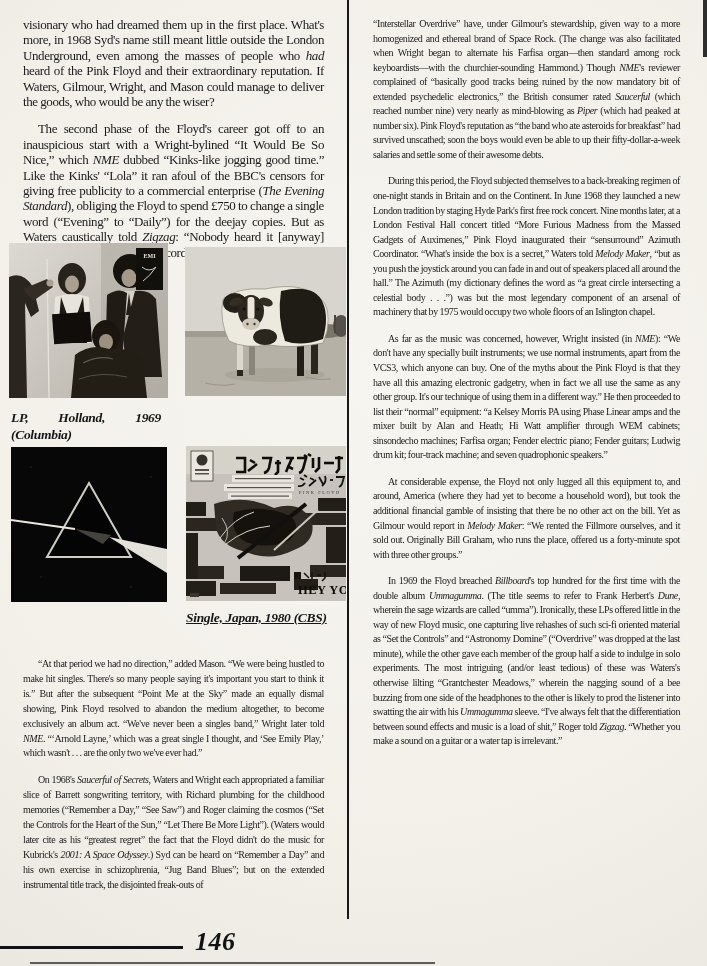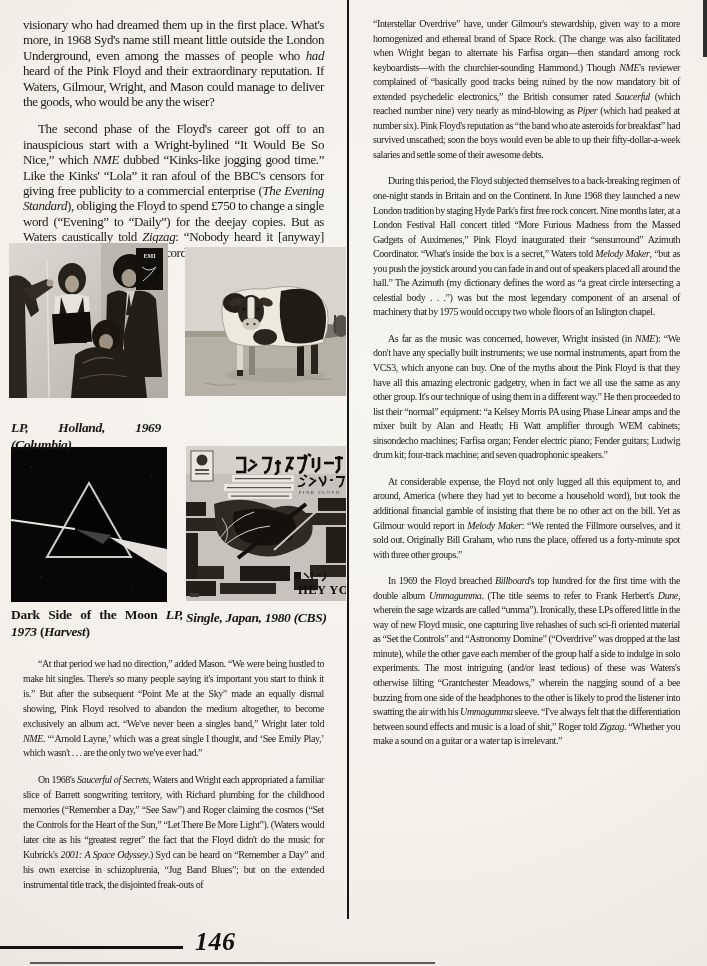--- a/index.html
+++ b/index.html
@@ -16,24 +16,24 @@
   .para{margin:12px;}
   .para.indent{text-indent:15px;}
   .divider{position:absolute;left:347px;top:0;width:2px;height:919px;background:#181818;}
   .fig{position:absolute;overflow:hidden;}
   #fig-band{left:9px;top:243px;width:159px;height:155px;}
   #fig-atom{left:185px;top:247px;width:161px;height:149px;}
   #fig-prism{left:11px;top:447px;width:156px;height:155px;}
   #fig-heyyou{left:186px;top:446px;width:160px;height:155px;}
   .caption{position:absolute;font-weight:700;font-size:13.5px;line-height:16.5px;
            letter-spacing:-0.3px;text-align:justify;color:#161616;}
-  #cap-band{left:11px;top:420px;width:150px;}
+  #cap-band{left:11px;top:410px;width:150px;}
   #cap-atom{left:185px;top:402px;width:161px;}
   #cap-prism{left:11px;top:607px;width:172px;}
-  #cap-heyyou{left:186px;top:610px;width:172px;text-align:left;}
+  #cap-heyyou{left:186px;top:610px;width:172px;text-align:left;text-decoration:underline;}
   .footer-rule{position:absolute;left:0;top:946px;width:183px;height:2.5px;background:#121212;}
   .page-number{position:absolute;left:187px;top:927px;font-size:26px;font-weight:700;
                font-style:italic;letter-spacing:.5px;color:#121212;margin-left:8px;}
   .scan-line-bottom{position:absolute;left:30px;top:962px;width:405px;height:2px;background:#202020;opacity:.7;}
   .scan-edge-right{position:absolute;left:703px;top:0;width:4px;height:57px;background:#2e2e2e;}
   i{font-style:italic;}
 </style>
 </head>
 <body>
 
@@ -223,21 +223,20 @@
             <path d="M131,129 h4"></path>
             <path d="M139,126 v6 l-3,3"></path>
         </g>
       </g>
       <text x="112" y="148" font-size="12.5" font-weight="bold" letter-spacing=".5" fill="#0e0c09">HEY YOU</text>
       <rect x="4" y="147" width="9" height="4" fill="#3a362f"></rect>
     </svg>
   </div>
 
   <div class="caption" id="cap-band"><i>LP, Holland, 1969 (Columbia)</i></div>
-  <div class="caption" id="cap-prism"><span>Dark Side of the Moon </span><i>LP,</i><span> </span><i>1973</i><span> (</span><i>Harvest</i><span>)</span></div>
   <div class="caption" id="cap-heyyou"><i>Single, Japan, 1980 (CBS)</i></div>
 
   <div class="col col-left-bottom">
       <p class="para indent"><span>“At that period we had no direction,” added Mason. “We were being hustled to make hit singles. There's so many people saying it's important you start to think it is.” But after the subsequent “Point Me at the Sky” made an equally dismal showing, Pink Floyd resolved to abandon the medium altogether, to become exclusively an album act. “We've never been a singles band,” Wright later told </span><i>NME</i><span>. “‘Arnold Layne,’ which was a great single I thought, and ‘See Emily Play,’ which wasn't . . . are the only two we've ever had.”</span></p>
       <p class="para indent"><span>On 1968's </span><i>Saucerful of Secrets</i><span>, Waters and Wright each appropriated a familiar slice of Barrett songwriting territory, with Richard plumbing for the childhood memories (“Remember a Day,” “See Saw”) and Roger claiming the cosmos (“Set the Controls for the Heart of the Sun,” “Let There Be More Light”). (Waters would later cite as his “greatest regret” the fact that the Floyd didn't do the music for Kubrick's </span><i>2001: A Space Odyssey</i><span>.) Syd can be heard on “Remember a Day” and his own exercise in schizophrenia, “Jug Band Blues”; but on the extended instrumental title track, the disjointed freak-outs of</span></p>
     </div>
 
   <div class="footer-rule"></div>
   <div class="page-number">146</div>
 

